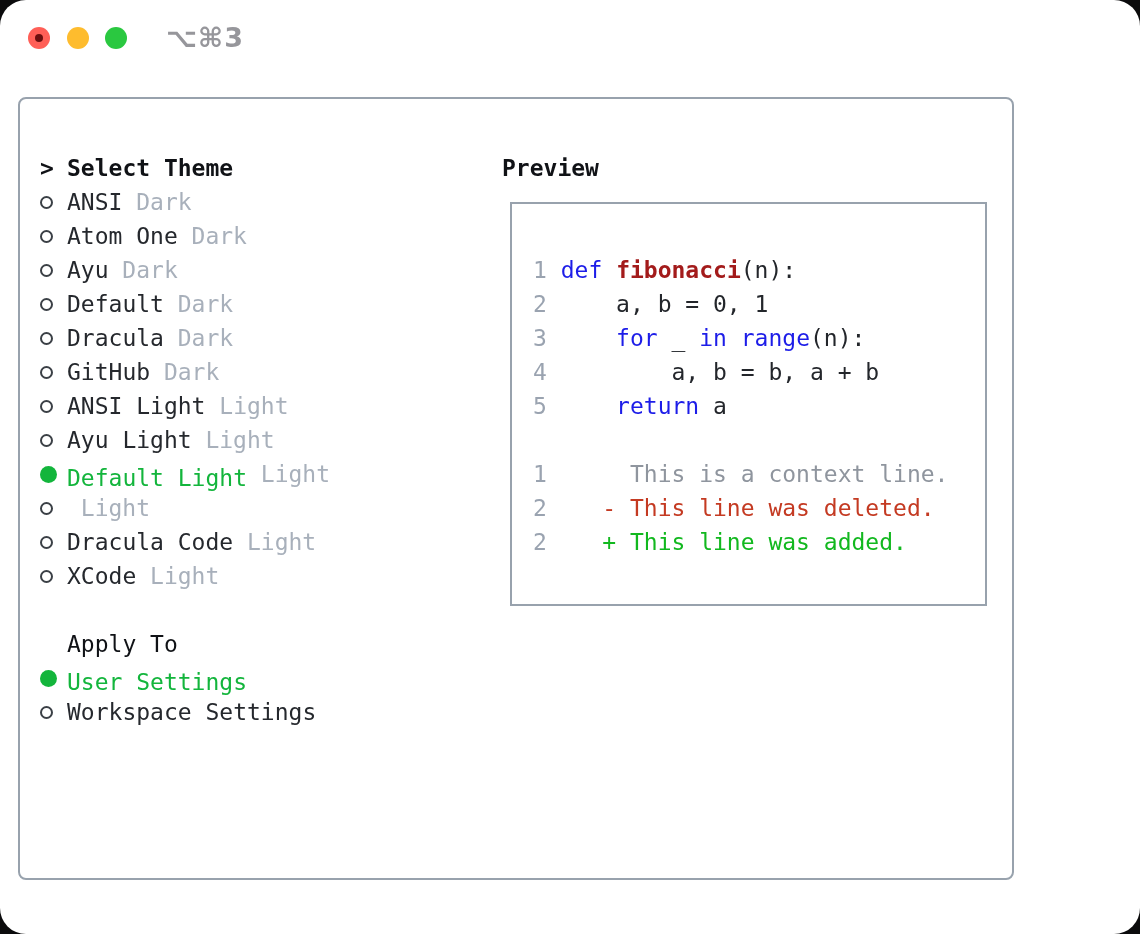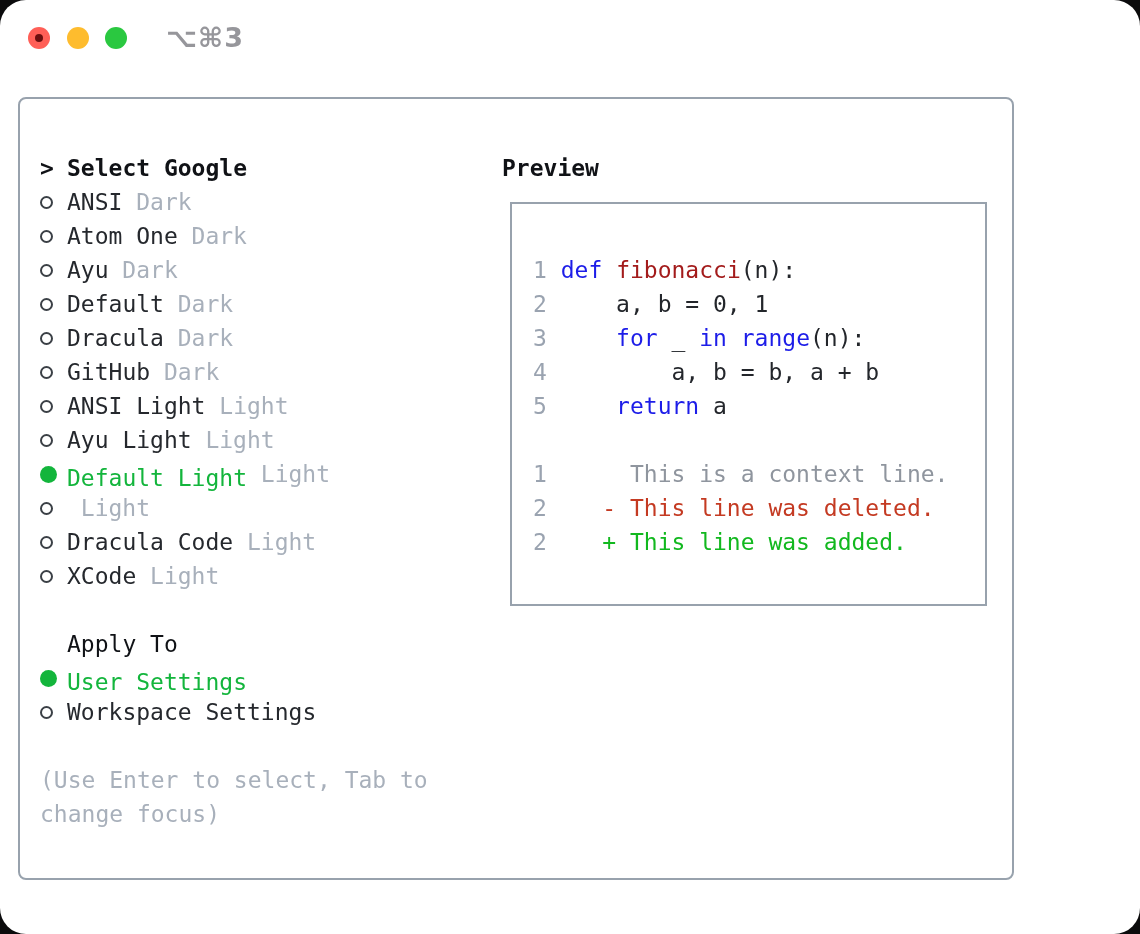--- a/index.html
+++ b/index.html
@@ -40,21 +40,21 @@
   .help{margin-top:0;width:430px;line-height:34px;font-size:23px;color:var(--muted);white-space:normal;}
   
   .preview-title{position:absolute;left:482px;top:52px;height:34px;line-height:34px;
     font-size:23px;font-weight:bold;color:#101216;}
   .preview-box{position:absolute;left:490px;top:103px;width:477px;height:404px;
     border:2px solid var(--border);background:#fff;overflow:hidden;}
   pre#code{margin:0;padding:49px 0 0 21px;font-family:inherit;font-size:23px;line-height:34px;white-space:pre;}
   .cl{height:34px;}
   .num{color:var(--ln);}
   .kw{color:var(--kw);}
-  .fn{color:var(--fn);}
+  .fn{color:var(--fn);font-weight:bold;}
   .pl{color:#23262b;}
   .ctx{color:var(--ctx);}
   .del{color:var(--del);}
   .add{color:var(--add);}
 </style>
 </head>
 <body>
 
 <div class="window">
 
@@ -65,21 +65,21 @@
     <div class="tl yellow"></div>
     <div class="tl green"></div>
     <div class="win-title">⌥⌘3</div>
   </div>
 
   <div class="panel">
 
     <div class="left-col">
       <div class="row">
         <span class="marker prompt">&gt;</span>
-        <span class="hdr">Select Google</span>
+        <span class="hdr">Select Theme</span>
       </div>
 
       <div id="theme-list">
 
       <div class="row item">
             <span class="marker">
               <span class="radio"></span>
             </span>
             <span class="name">ANSI</span>
             <span class="variant">Dark</span>
@@ -180,21 +180,20 @@
           <div class="row item">
             <span class="marker">
               <span class="radio"></span>
             </span>
             <span class="name">Workspace Settings</span>
           </div>
         </div>
 
       <div class="row blank"></div>
 
-      <div class="help">(Use Enter to select, Tab to change focus)</div>
     </div>
 
     <div class="preview-title">Preview</div>
 
     <div class="preview-box">
       <pre id="code"><div class="cl"><span class="num">1</span><span class="pl"> </span><span class="kw">def</span><span class="pl"> </span><span class="fn">fibonacci</span><span class="pl">(n):</span></div><div class="cl"><span class="num">2</span><span class="pl">     a, b = 0, 1</span></div><div class="cl"><span class="num">3</span><span class="pl">     </span><span class="kw">for</span><span class="pl"> _ </span><span class="kw">in</span><span class="pl"> </span><span class="kw">range</span><span class="pl">(n):</span></div><div class="cl"><span class="num">4</span><span class="pl">         a, b = b, a + b</span></div><div class="cl"><span class="num">5</span><span class="pl">     </span><span class="kw">return</span><span class="pl"> a</span></div><div class="cl">&nbsp;</div><div class="cl"><span class="num">1</span><span class="pl">      </span><span class="ctx">This is a context line.</span></div><div class="cl"><span class="num">2</span><span class="pl">    </span><span class="del">- This line was deleted.</span></div><div class="cl"><span class="num">2</span><span class="pl">    </span><span class="add">+ This line was added.</span></div></pre>
     </div>
 
   </div>
 </div>

